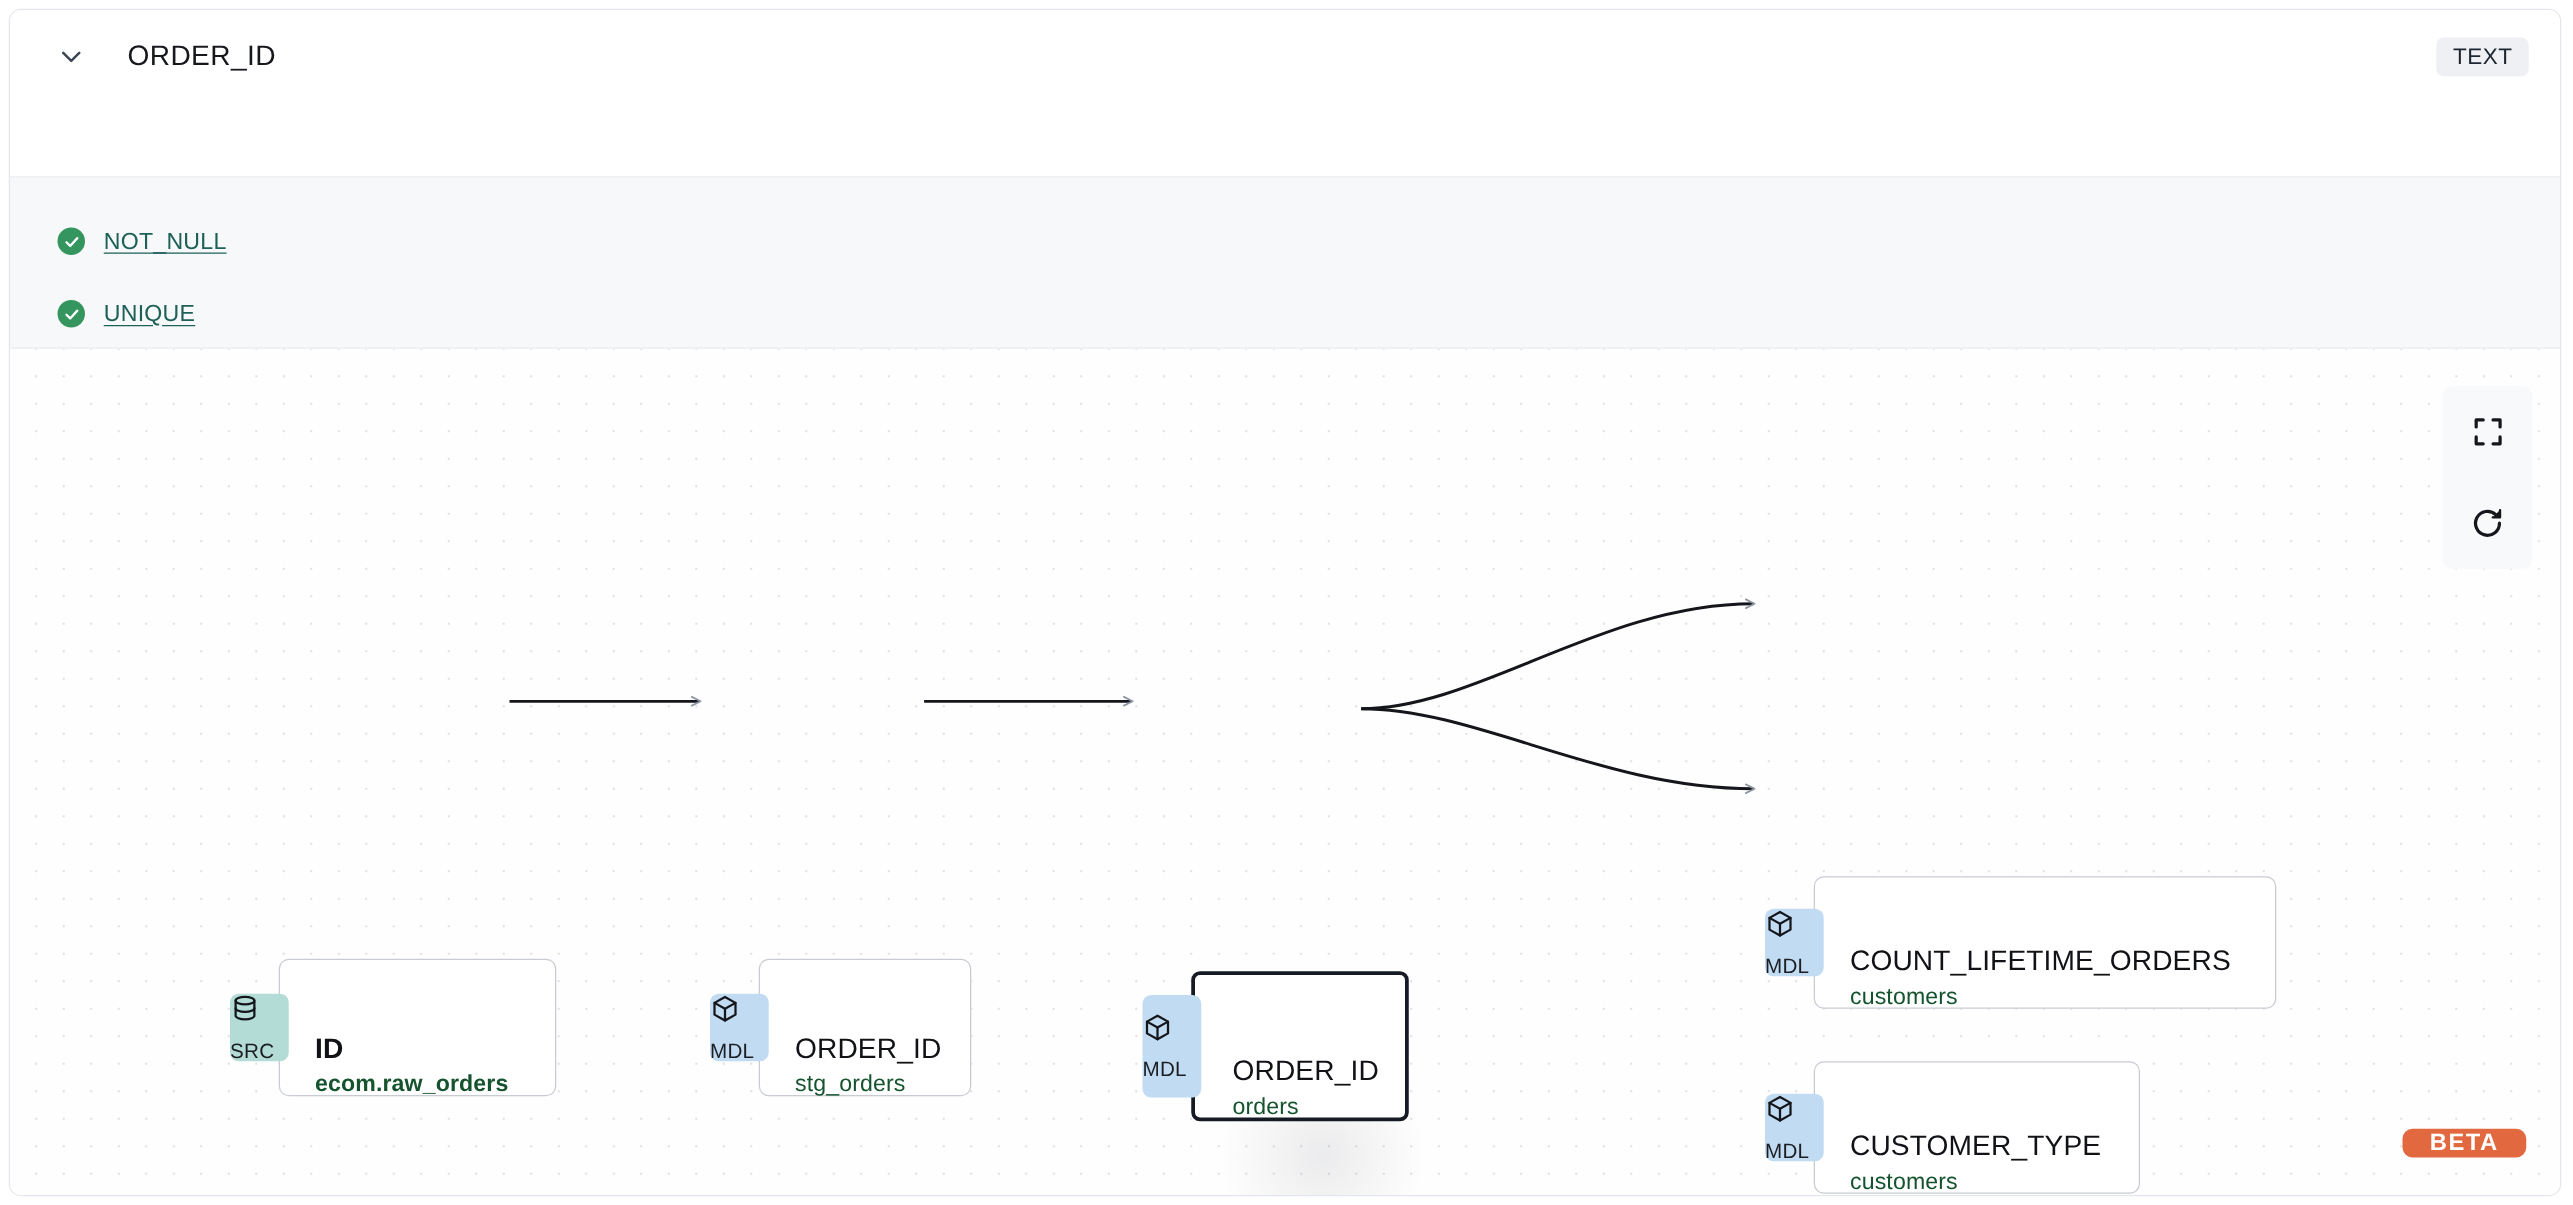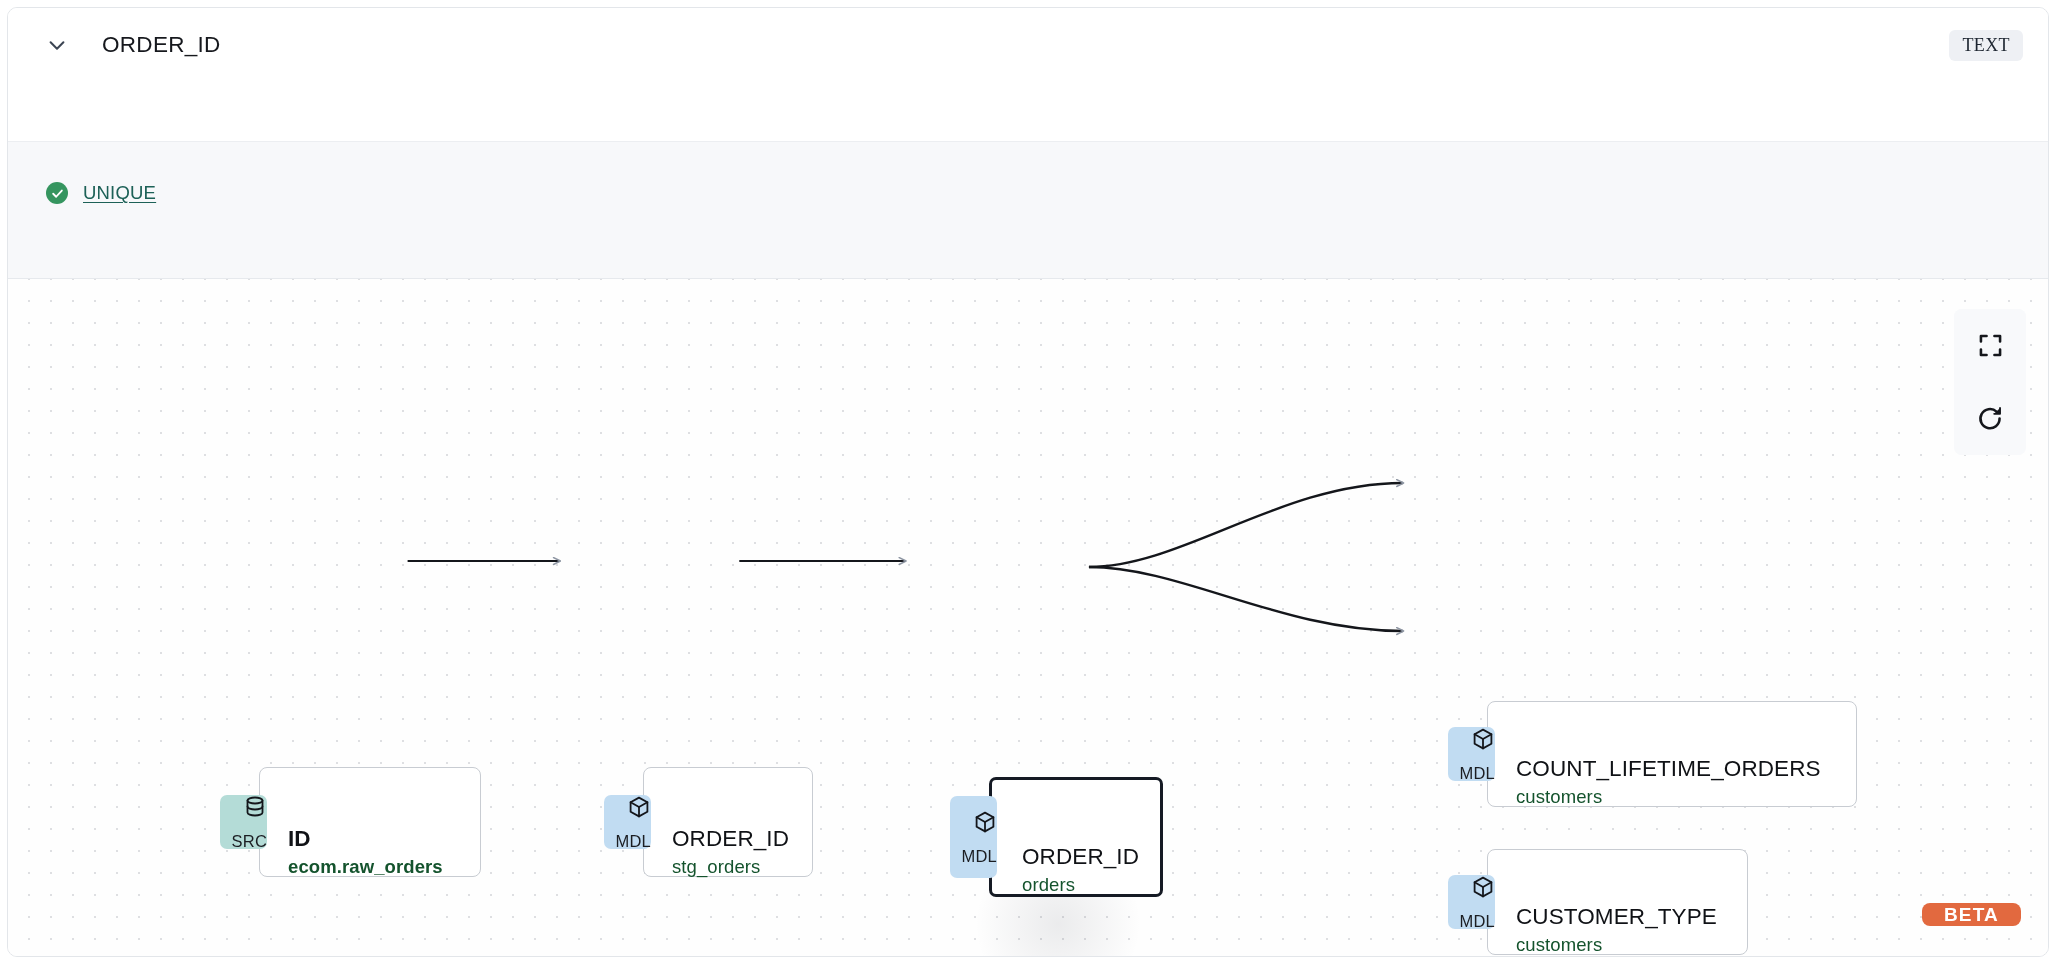--- a/index.html
+++ b/index.html
@@ -74,21 +74,20 @@
     position: absolute;
     right: 25px;
     top: 22px;
     background: #eef0f4;
     color: #1d2530;
     font-size: 18px;
     letter-spacing: 0.4px;
     padding: 6px 13px 7px 13px;
     border-radius: 6px;
     line-height: 1;
-    font-family: Liberation Serif, serif;
   }
 
   .description {
     position: absolute;
     left: 36px;
     top: 84px;
     font-size: 21px;
     color: #4a5260;
     font-weight: 400;
     line-height: 1.2;
@@ -169,27 +168,26 @@
     align-items: stretch;
     height: 0; 
   }
 
   .node-badge {
     width: 47px;
     flex: 0 0 47px;
     border-radius: 7px;
     display: flex;
     flex-direction: column;
-    align-items: flex-end;
+    align-items: flex-start;
     justify-content: center;
     gap: 14px;
     box-sizing: border-box;
     z-index: 1;
     align-self: center;
-    margin-left: 36px;
   }
   .node-badge.src { background: #b4dcd7; }
   .node-badge.mdl { background: #c1dcf2; }
 
   .node-badge svg { display: block; }
 
   .badge-text {
     font-size: 16.5px;
     color: #1b1d22;
     letter-spacing: 0.2px;
@@ -317,20 +315,28 @@
       <div class="type-badge">TEXT</div>
     </div>
 
     <div class="tests">
       <div class="test-row">
         <span class="check-icon">
           <svg width="13" height="13" viewBox="0 0 24 24" fill="none" stroke="#ffffff" stroke-width="3.4" stroke-linecap="round" stroke-linejoin="round">
             <polyline points="4 12.5 9.5 18 20 6.5"></polyline>
           </svg>
         </span>
+        <span class="test-link">NOT_NULL</span>
+      </div>
+      <div class="test-row">
+        <span class="check-icon">
+          <svg width="13" height="13" viewBox="0 0 24 24" fill="none" stroke="#ffffff" stroke-width="3.4" stroke-linecap="round" stroke-linejoin="round">
+            <polyline points="4 12.5 9.5 18 20 6.5"></polyline>
+          </svg>
+        </span>
         <span class="test-link">UNIQUE</span>
       </div>
     </div>
 
     <div class="canvas">
 
       <div class="node-glow"></div>
 
       <svg class="edge-layer" viewBox="0 0 2042 679" preserveAspectRatio="none">
         <defs>

